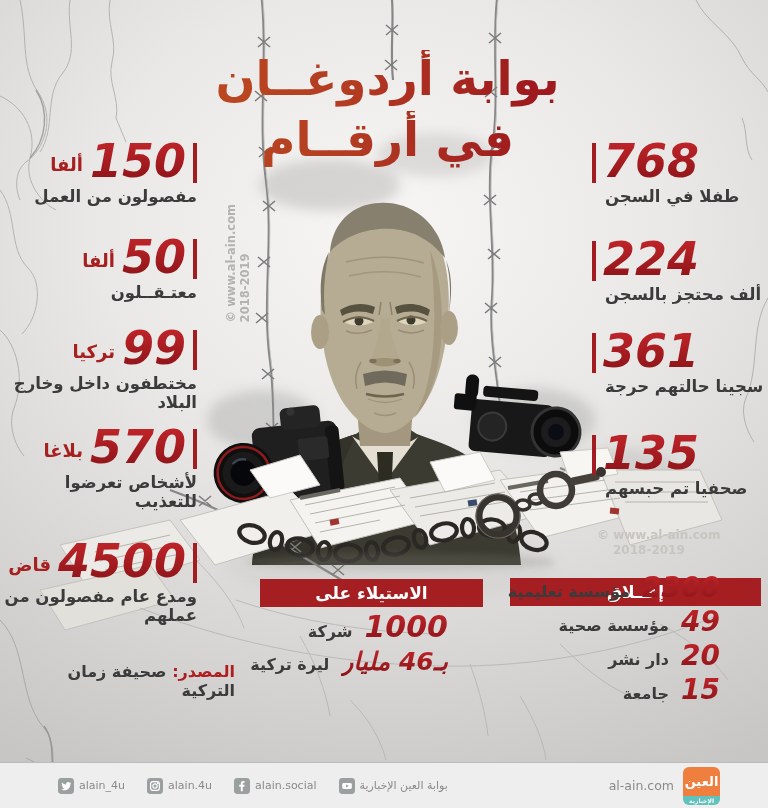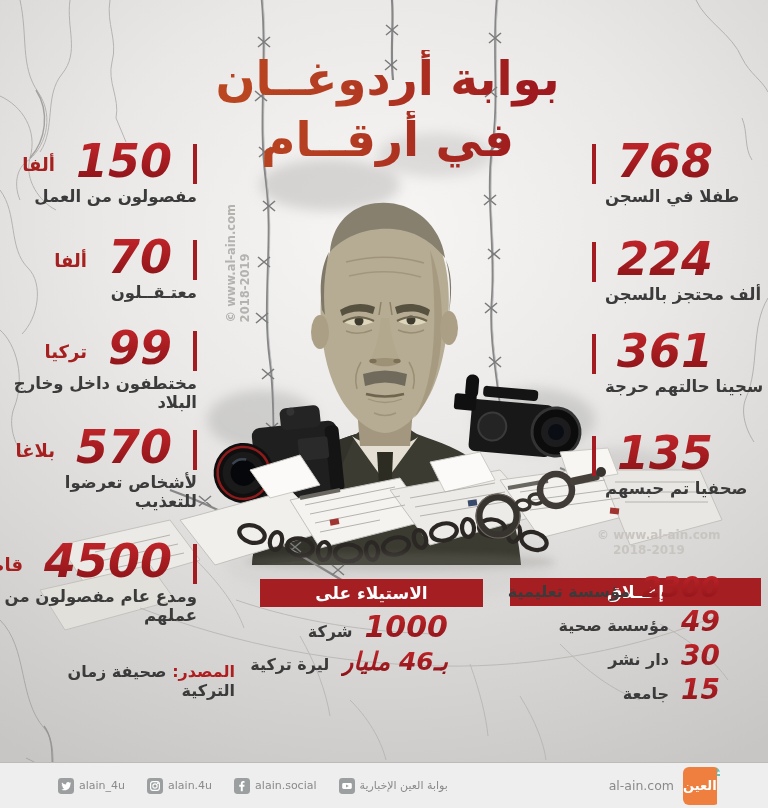--- a/index.html
+++ b/index.html
@@ -16,21 +16,21 @@
   @supports ((-webkit-background-clip:text)){
     .red-num{background:linear-gradient(180deg,#c12529 5%,#8c1419 95%);-webkit-background-clip:text;background-clip:text;color:transparent;}
     .grad-title{background:linear-gradient(to left,#9e1a1e 15%,#b33c22 60%,#bc4a20 100%);-webkit-background-clip:text;background-clip:text;color:transparent;}
   }
   
   .title{position:absolute;top:50px;left:185px;width:405px;text-align:center;direction:rtl;}
   .title .l1{font-size:47px;line-height:1.25;}
   .title .l2{font-size:47px;line-height:1.25;margin-top:2px;}
   
   .stat{position:absolute;}
-  .stat .num-row{display:flex;align-items:center;direction:ltr;gap:21px;}
+  .stat .num-row{display:flex;align-items:flex-start;direction:ltr;gap:7px;}
   .stat .num{font-size:46px;}
   .vbar{width:4px;height:40px;background:#a31c21;margin-top:5px;flex:0 0 auto;}
   .unit{align-self:flex-end;margin-bottom:9px;font-size:18px;font-weight:bold;color:#a6201f;}
   .stat-label{font-size:16.5px;font-weight:bold;color:#3b3b3b;margin-top:3px;direction:rtl;}
   .stat-left{left:0;width:197px;}
   .stat-left .num-row{justify-content:flex-end;}
   .stat-left .stat-label{text-align:right;}
   .stat-right{left:592px;width:178px;}
   .stat-right .stat-label{text-align:left;margin-left:13px;}
   
@@ -57,21 +57,21 @@
   #wm-side{left:163px;top:233px;width:150px;transform:rotate(-90deg);transform-origin:center;}
   #wm-inner{left:597px;top:528px;font-size:12px;color:#c8c5c1;}
   #wm-inner .ln2{margin-left:16px;}
   
   .footer{position:absolute;left:0;right:0;bottom:0;height:45px;background:#efeeee;border-top:1px solid #bcbbba;display:flex;align-items:center;direction:ltr;}
   .social{display:flex;align-items:center;gap:22px;margin-left:58px;}
   .soc-item{display:flex;align-items:center;gap:5px;}
   .soc-label{font-size:11px;color:#8a8a8a;}
   .site{margin-left:auto;display:flex;align-items:center;gap:9px;margin-right:48px;}
   .site-url{font-size:12.5px;color:#8a8a8a;}
-  .logo{width:37px;height:38px;border-radius:6px;overflow:hidden;display:flex;flex-direction:row;}
+  .logo{width:37px;height:38px;border-radius:6px;overflow:hidden;display:flex;flex-direction:column;}
   .logo-top{flex:1;background:#ee7f3e;color:#fff;font-weight:bold;font-size:13px;display:flex;align-items:center;justify-content:center;line-height:1;}
   .logo-bottom{height:9px;background:#5fc2bd;color:#fff;font-size:6px;line-height:9px;text-align:center;font-weight:bold;}
 </style>
 </head>
 <body>
 
 <div id="stage">
 
   <svg class="art" viewBox="0 0 768 808">
     <defs>
@@ -261,21 +261,21 @@
     <div class="num-row">
       <span class="unit">ألفا</span>
       <span class="num red-num">150</span>
       <span class="vbar"></span>
     </div>
     <div class="stat-label">مفصولون من العمل</div>
   </div>
   <div class="stat stat-left" style="top:234px">
     <div class="num-row">
       <span class="unit">ألفا</span>
-      <span class="num red-num">70</span>
+      <span class="num red-num">50</span>
       <span class="vbar"></span>
     </div>
     <div class="stat-label">معتـقــلون</div>
   </div>
   <div class="stat stat-left" style="top:325px">
     <div class="num-row">
       <span class="unit">تركيا</span>
       <span class="num red-num">99</span>
       <span class="vbar"></span>
     </div>
@@ -348,21 +348,21 @@
   <div class="rows" id="closure-rows">
     <div class="data-row">
       <span class="row-val red-num">2300</span>
       <span class="row-label">مؤسسة تعليمية</span>
     </div>
     <div class="data-row">
       <span class="row-val red-num">49</span>
       <span class="row-label">مؤسسة صحية</span>
     </div>
     <div class="data-row">
-      <span class="row-val red-num">30</span>
+      <span class="row-val red-num">20</span>
       <span class="row-label">دار نشر</span>
     </div>
     <div class="data-row">
       <span class="row-val red-num">15</span>
       <span class="row-label">جامعة</span>
     </div>
   </div>
 
   <div class="wm" id="wm-side">
     <div>© www.al-ain.com</div>

